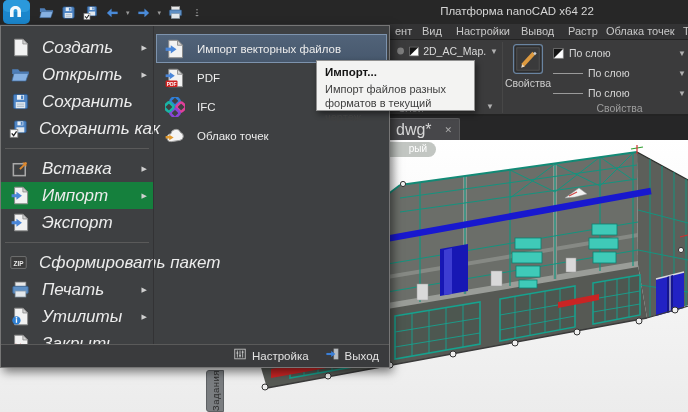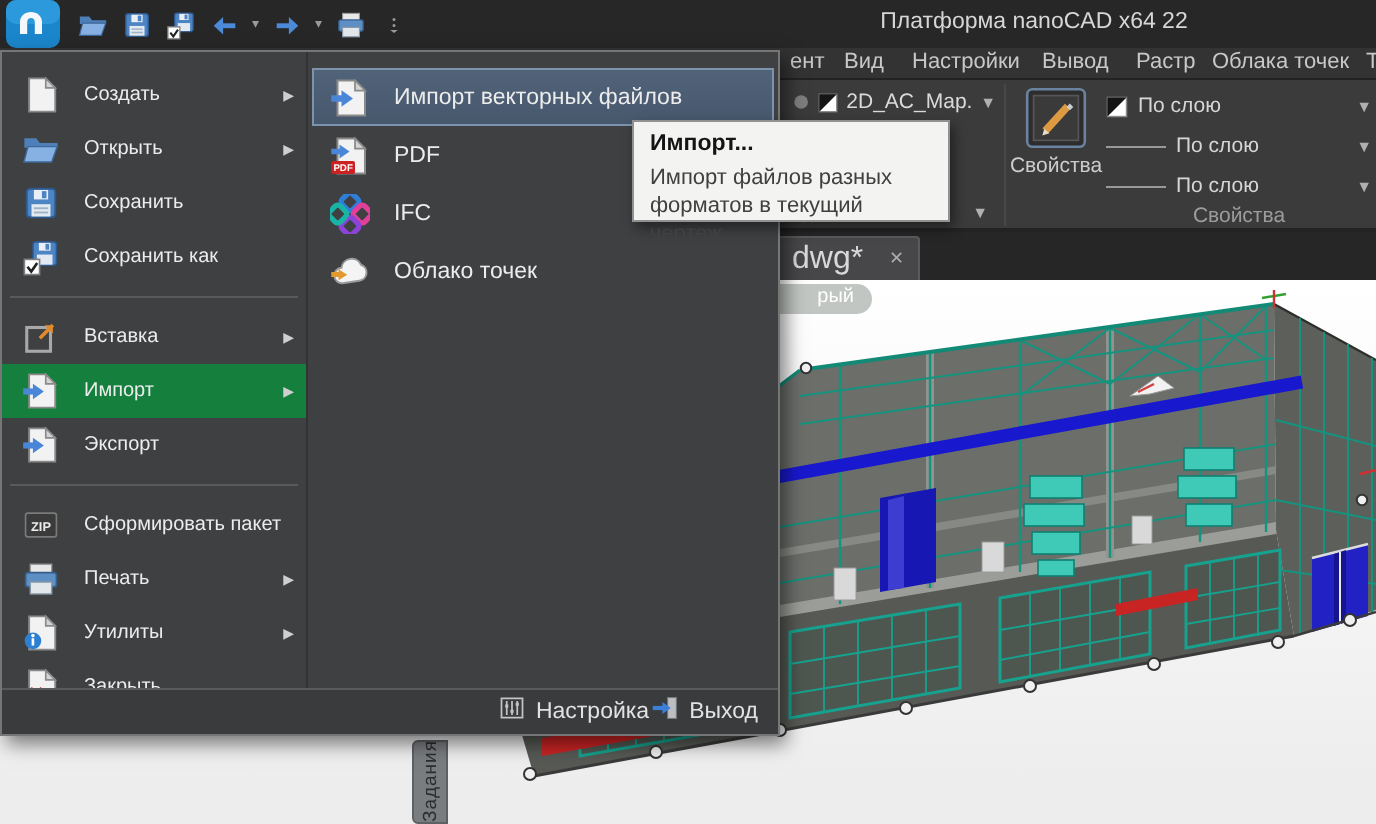--- a/index.html
+++ b/index.html
@@ -54,29 +54,29 @@
   .view-badge { position:absolute; left:374px; top:2px; width:62px; height:15px; background:#c2c6c2; border-radius:8px; color:#ffffff; font-size:10px; text-align:right; padding:1px 9px 0 0; }
   .tasks-tab { position:absolute; left:206px; top:230px; width:18px; height:42px; background:#7a7d80; border:1px solid #5e6164; border-radius:3px 0 0 3px; display:flex; align-items:center; justify-content:center; cursor:pointer; }
   .tasks-tab span { writing-mode:vertical-rl; transform:rotate(180deg); font-size:9.5px; color:#2d2d2d; letter-spacing:.5px; }
 
   
   .file-menu { position:absolute; left:0; top:25px; width:390px; height:343px; background:#3e4042; border:1px solid #767676; box-shadow:3px 4px 9px rgba(0,0,0,.5); z-index:50; display:flex; }
   .fm-left { width:152px; padding-top:8px; }
   .fm-item { height:27px; display:flex; align-items:center; padding:0 6px 0 8px; cursor:pointer; }
   .fm-item.hl { background:#15803d; }
   .fm-item .ic { width:22px; height:20px; display:inline-flex; align-items:center; justify-content:center; margin-right:11px; }
-  .fm-item .lb { font-size:10px; color:#ececec; white-space:nowrap; }
+  .fm-item .lb { font-size:17px; color:#ececec; white-space:nowrap;font-style:italic; }
   .fm-item .ar { margin-left:auto; font-size:7px; color:#cfcfcf; }
   .fm-sep { height:1px; background:#5a5a5a; margin:6px 4px; }
   .fm-right { flex:1; border-left:1px solid #333335; padding-top:8px; position:relative; }
   .sm-item { height:29px; display:flex; align-items:center; margin:0 2px; padding:0 6px; cursor:pointer; border:1px solid transparent; }
   .sm-item.hl { background:linear-gradient(#516379,#47586d); border:1px solid #7d93ad; }
   .sm-item .ic { width:24px; height:22px; display:inline-flex; align-items:center; justify-content:center; margin-right:10px; }
   .sm-item .lb { font-size:11.5px; color:#ececec; white-space:nowrap; }
-  .fm-footer { position:absolute; left:0; bottom:0; width:388px; height:23px; background:#3a3b3d; border-top:1px solid #5a5a5a; display:flex; align-items:center; justify-content:flex-end; padding-right:10px; z-index:2; }
+  .fm-footer { position:absolute; left:0; bottom:0; width:388px; height:23px; background:#3a3b3d; border-top:1px solid #5a5a5a; display:flex; align-items:center; justify-content:flex-end; gap:16px; padding-right:10px; z-index:2; }
   .ft-btn { display:flex; align-items:center; gap:5px; cursor:pointer; }
   .ft-btn .lb { font-size:11.5px; color:#e2e2e2; }
 
   
   .tooltip { position:absolute; left:316px; top:60px; width:159px; height:51px; background:#f3f3f2; border:1px solid #919191; box-shadow:2px 3px 6px rgba(0,0,0,.45); z-index:60; padding:5px 8px 0 8px; }
   .tooltip .tt { font-size:11.5px; font-weight:bold; color:#141414; margin-bottom:4px; }
   .tooltip .tb { font-size:11px; color:#404040; line-height:14px; }
 </style>
 </head>
 <body>

